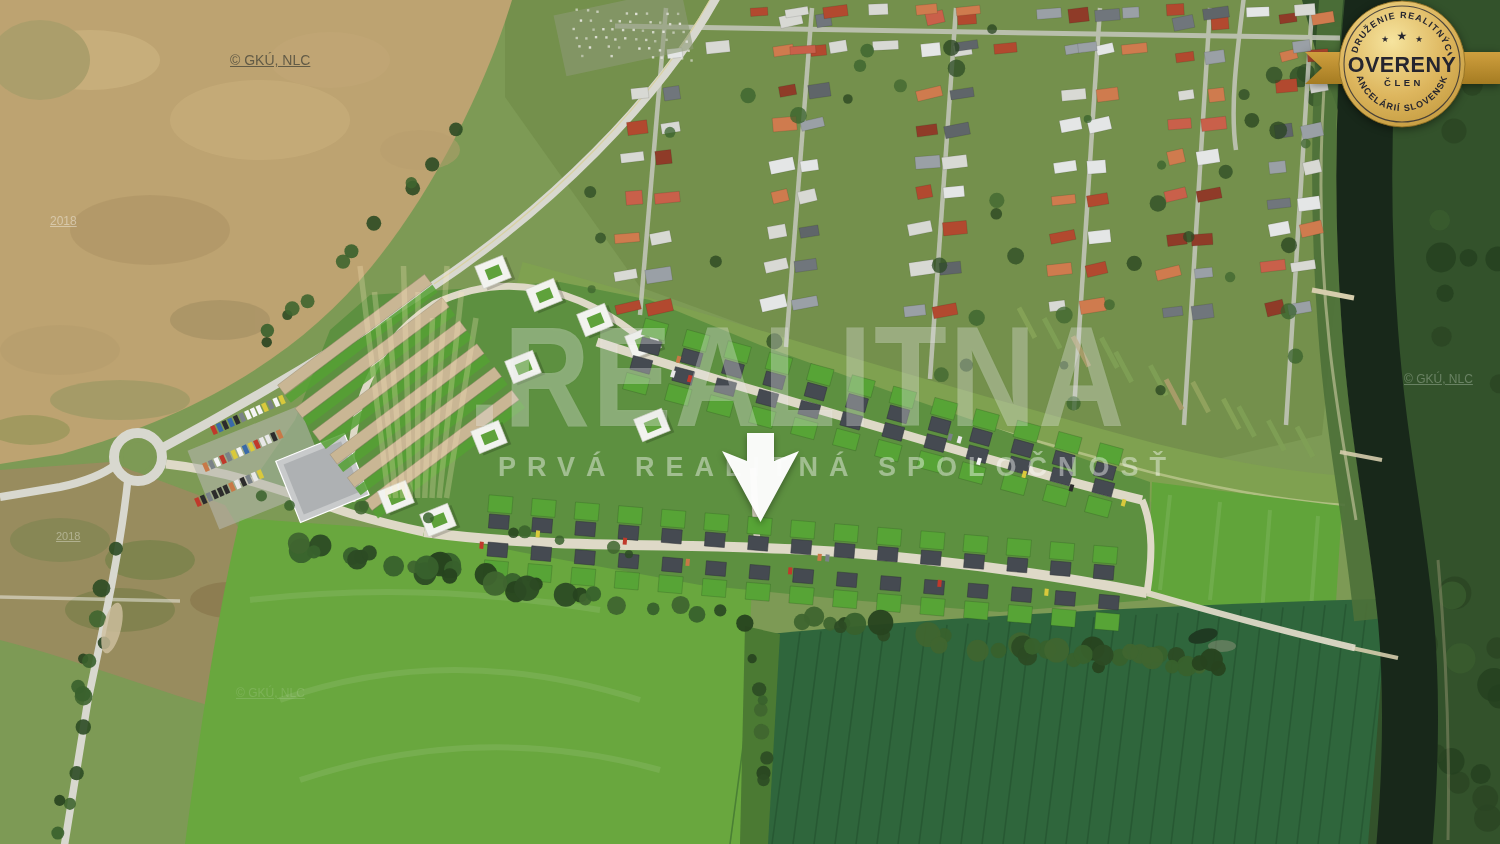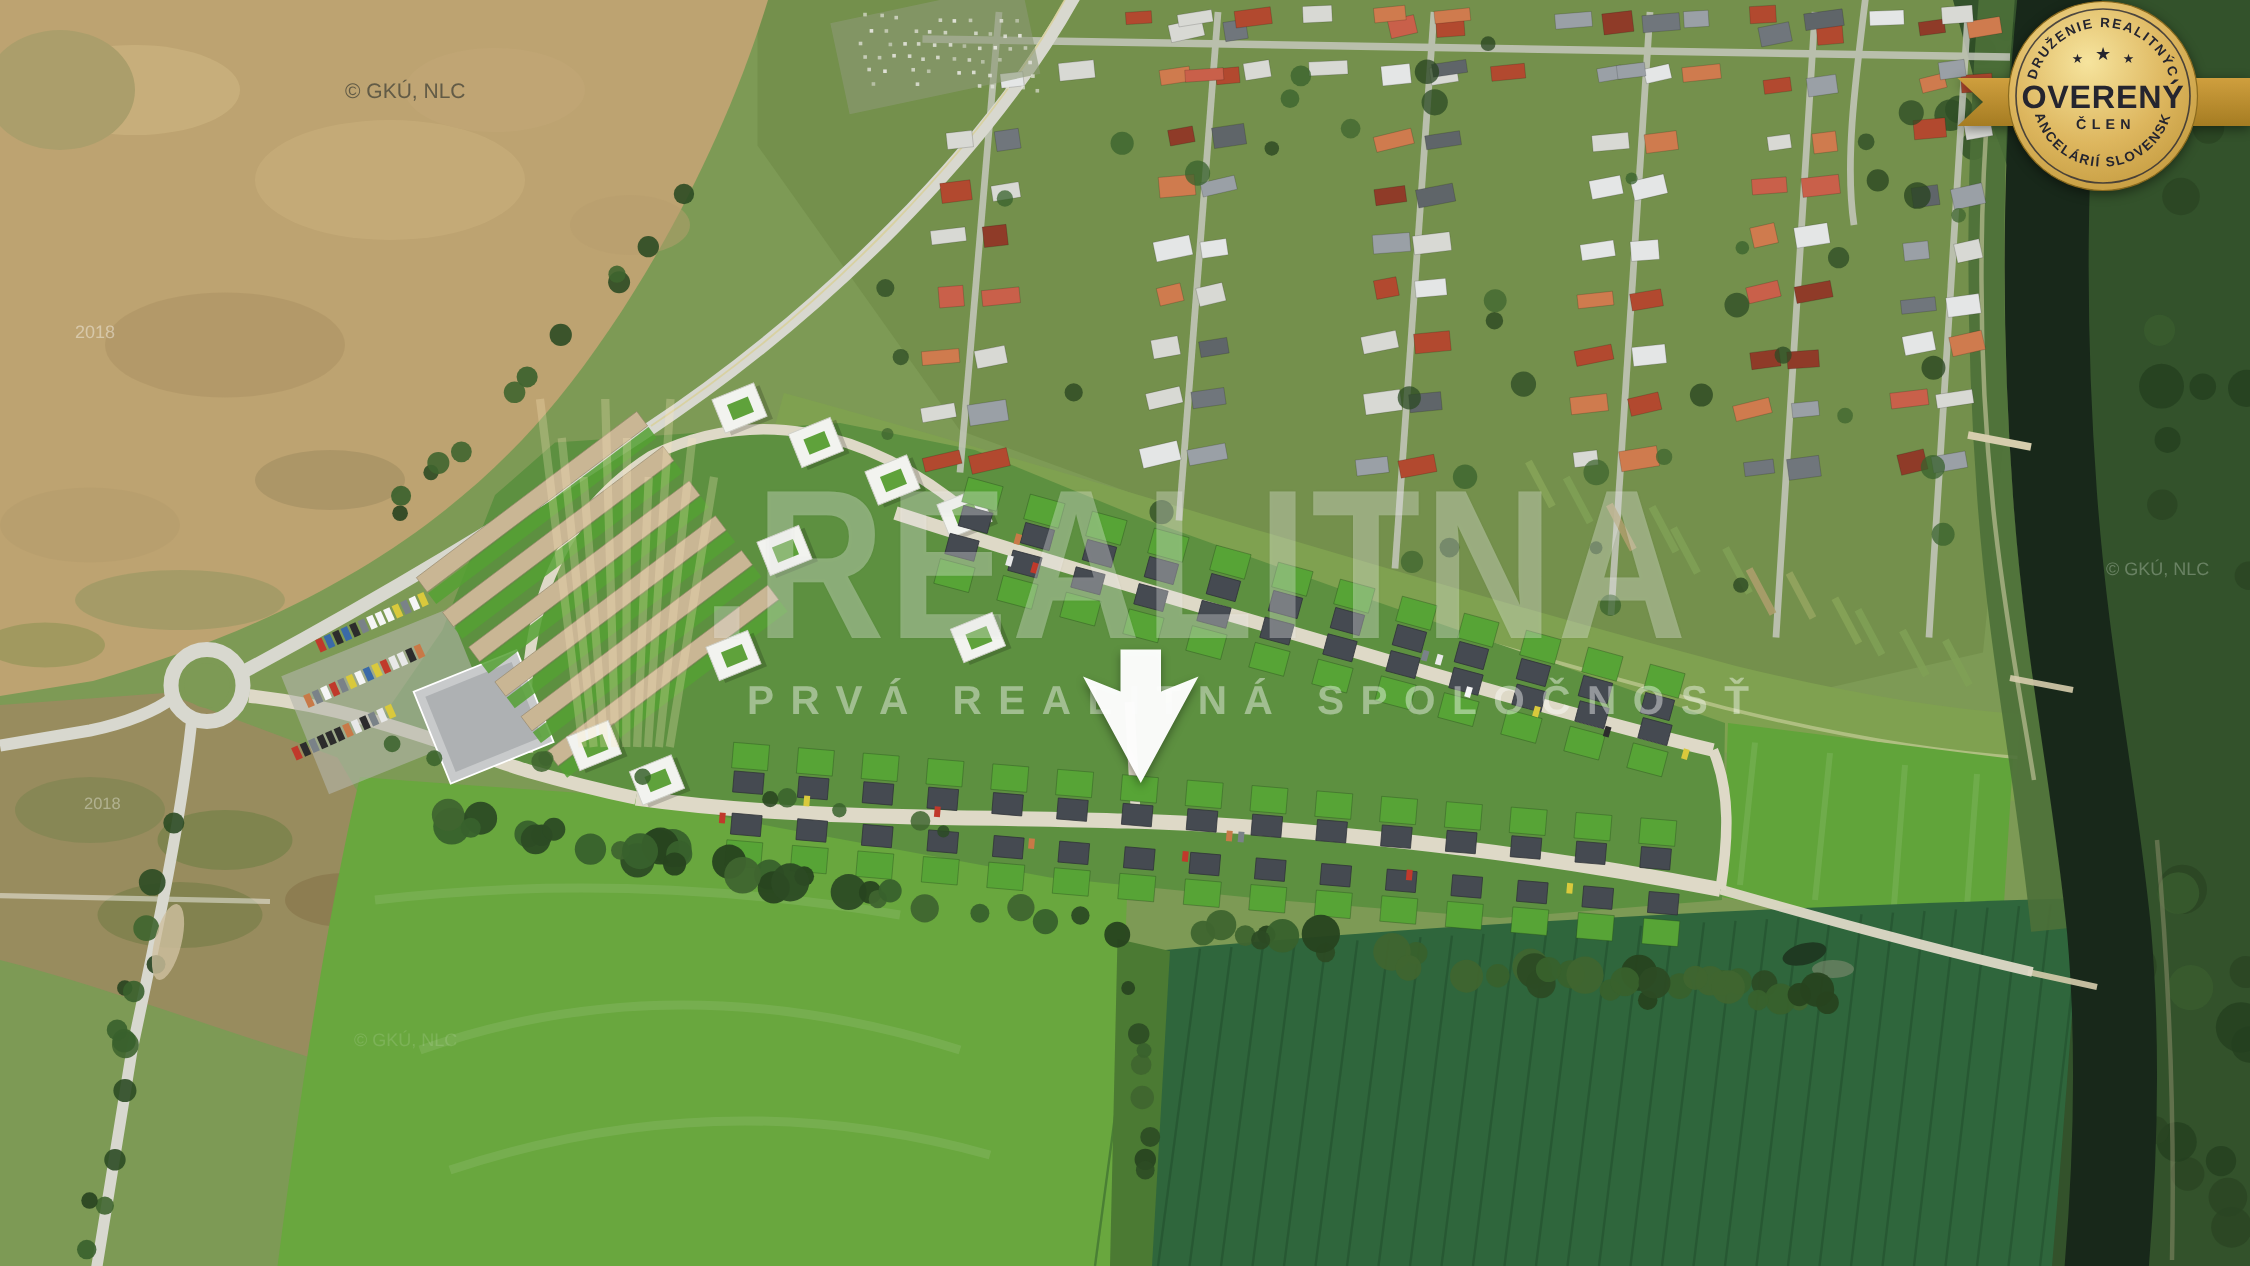--- a/index.html
+++ b/index.html
@@ -12,21 +12,21 @@
   .wm-bars{position:absolute;left:352px;top:262px;pointer-events:none;}
   .wm-brand{position:absolute;left:468px;top:306px;font-size:142px;font-weight:bold;
             color:rgba(255,255,255,.30);letter-spacing:3px;line-height:1;white-space:nowrap;
             transform:scaleX(.84);transform-origin:left top;pointer-events:none;
             text-shadow:0 0 2px rgba(0,0,0,.05);}
   .wm-tagline{position:absolute;left:498px;top:452px;font-size:27px;font-weight:bold;
             color:rgba(255,255,255,.42);letter-spacing:11px;white-space:nowrap;
             pointer-events:none;}
 
   
-  .credit{position:absolute;font-size:13px;pointer-events:none;white-space:nowrap;}
+  .credit{position:absolute;font-size:13px;pointer-events:none;white-space:nowrap;text-decoration:underline;}
   .credit0{left:230px;top:52px;color:rgba(72,70,58,.78);font-size:14px;}
   .credit1{left:1404px;top:372px;color:rgba(210,222,208,.34);font-size:12px;}
   .credit2{left:236px;top:686px;color:rgba(255,255,255,.13);font-size:12px;}
   .credit3{left:50px;top:214px;color:rgba(255,255,255,.40);font-size:12px;}
   .credit4{left:56px;top:530px;color:rgba(236,236,224,.42);font-size:11px;}
 
   
   .arrow{position:absolute;left:703px;top:423px;filter:drop-shadow(0 3px 3px rgba(0,0,0,.35));}
 
   

